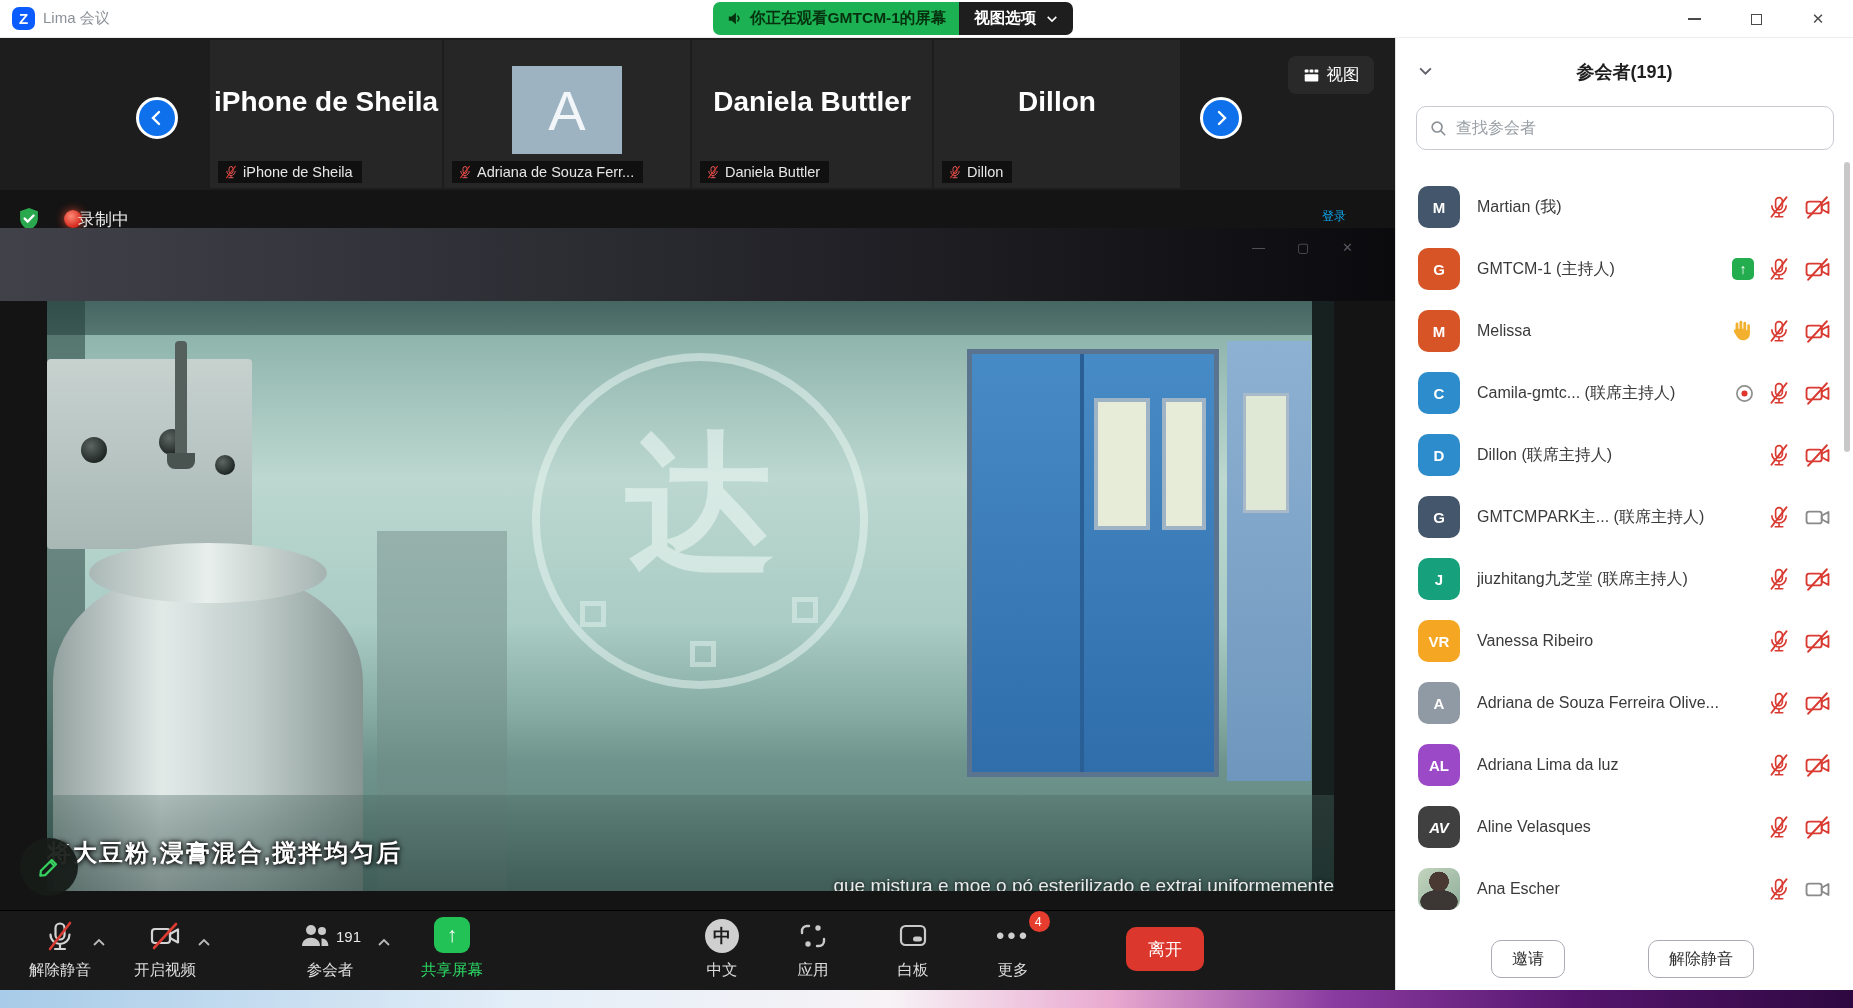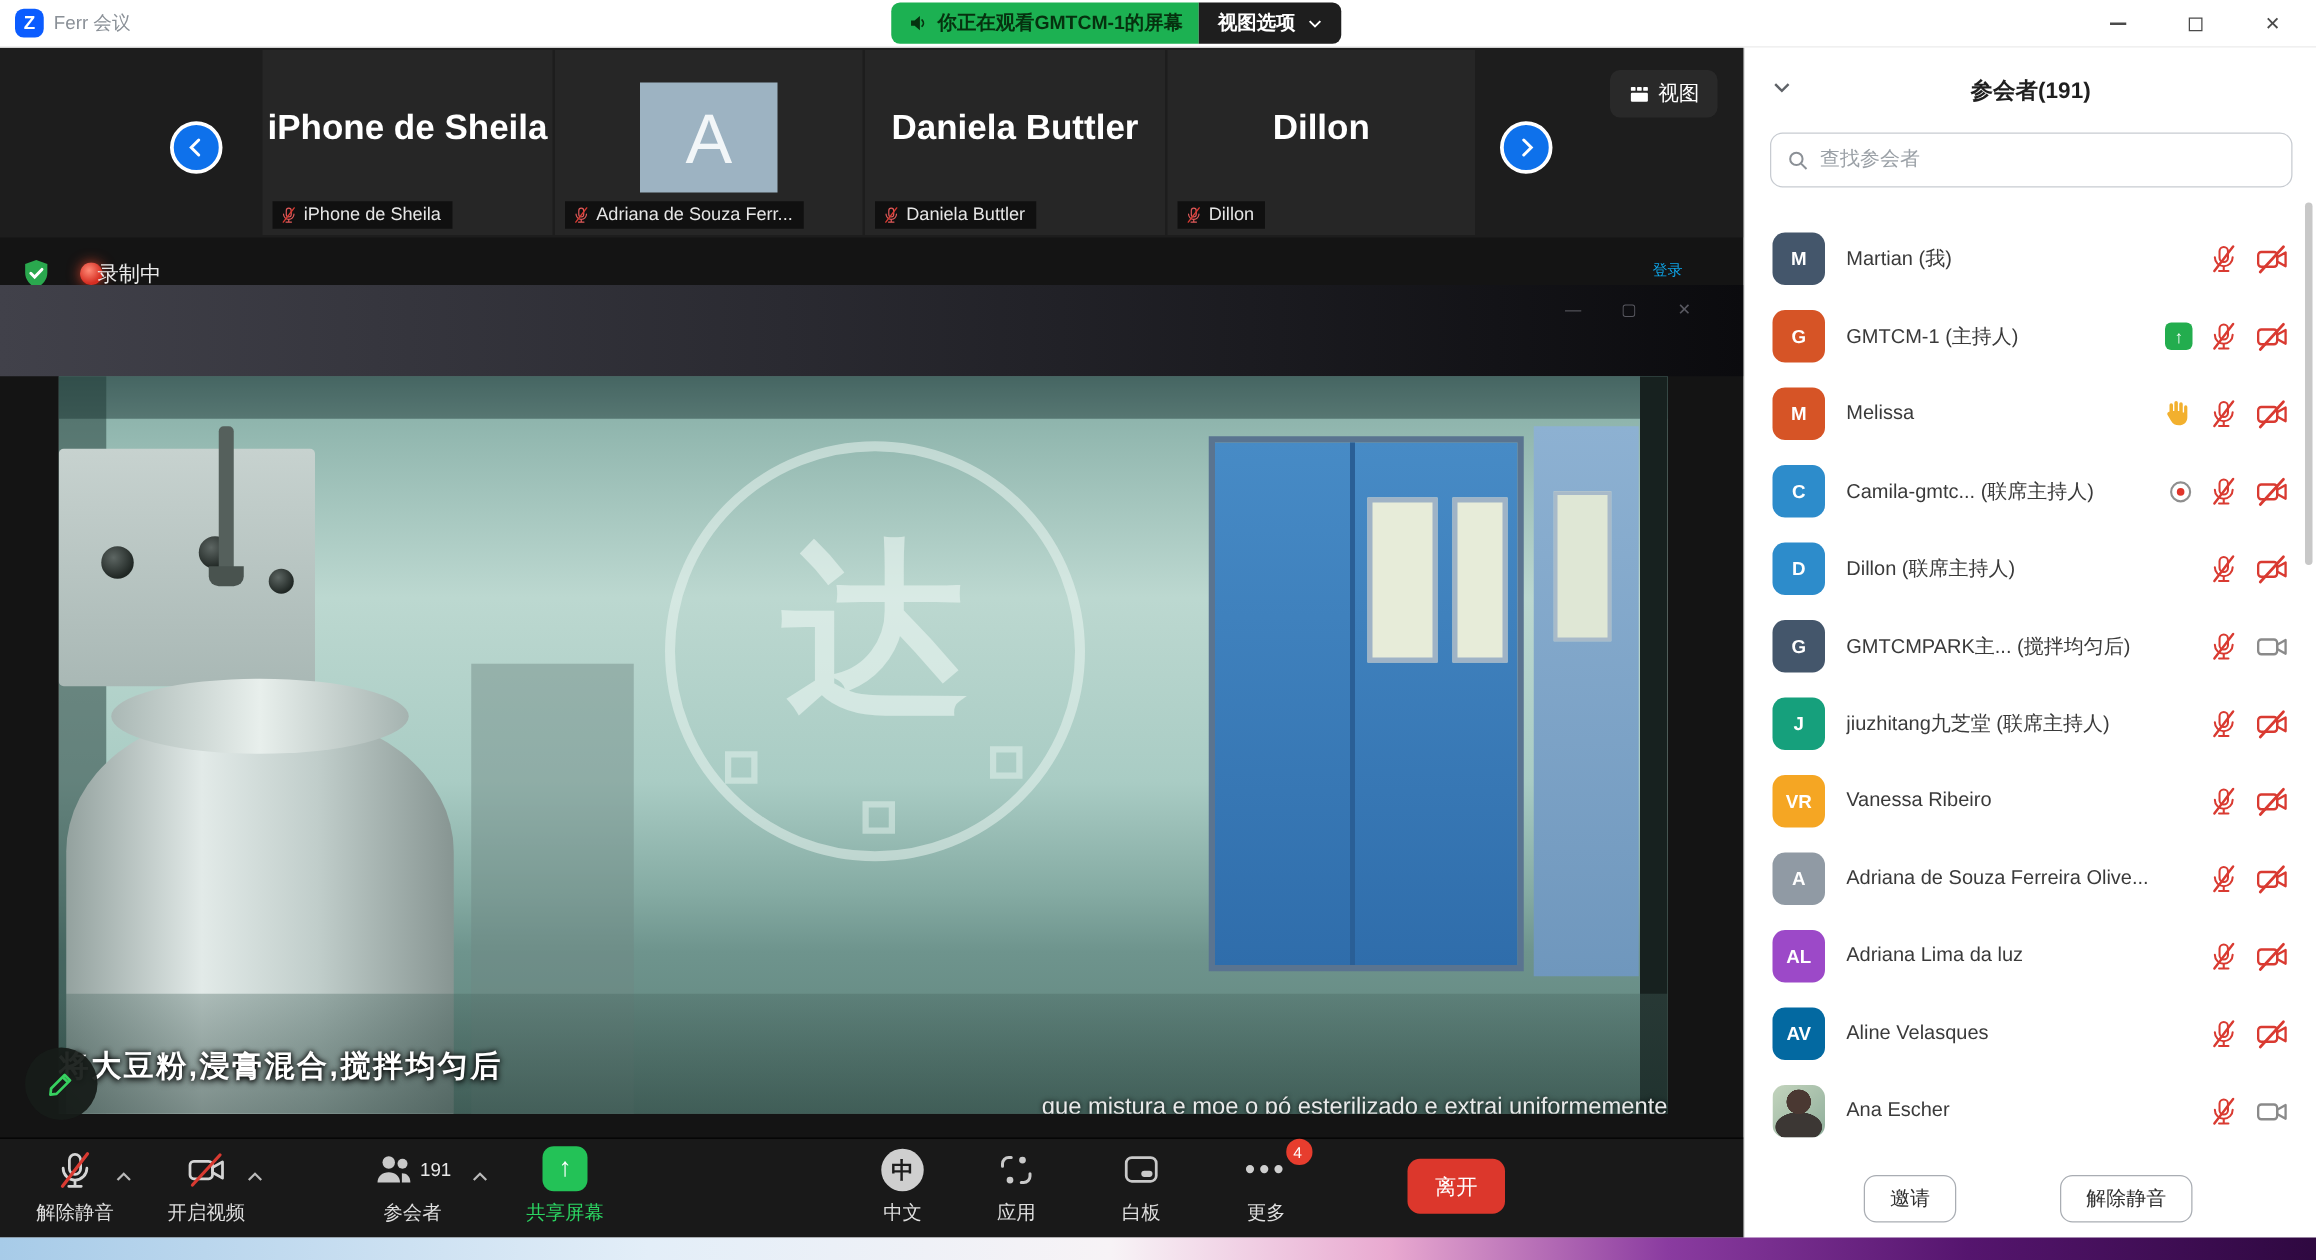--- a/index.html
+++ b/index.html
@@ -144,21 +144,21 @@
   .wallpaper-strip { position:absolute; left:0; top:990px; width:100%; height:18px;
       background:linear-gradient(90deg,#a7cbe8 0%,#e3eef8 28%,#f7f3f6 48%,#e9a9d0 60%,#8a3ba0 72%,#55156e 85%,#2e0840 100%); }
 </style>
 </head>
 <body>
 
 <div class="screen">
 
   <div class="titlebar">
     <div class="zoom-logo">Z</div>
-    <span class="app-title">Ferr 会议</span>
+    <span class="app-title">Lima 会议</span>
     <div class="win-controls">
       <span class="wc">
           <span class="mn"></span>
         </span>
       <span class="wc">
           <span class="sq"></span>
         </span>
       <span class="wc close">✕</span>
     </div>
   </div>
@@ -555,21 +555,21 @@
                   <rect x="3" y="9" width="18" height="14" rx="3"></rect>
                   <path d="M21 14l8-4.5v13L21 18z"></path>
                 </g>
                 <line x1="27" y1="4" x2="5" y2="28" stroke="#d93a31" stroke-width="2.6" stroke-linecap="round"></line>
               </svg>
             </span>
           </div>
         </div>
         <div class="prow">
           <div class="avatar" style="background: rgb(68, 86, 107);">G</div>
-          <div class="pname">GMTCMPARK主... (搅拌均匀后)</div>
+          <div class="pname">GMTCMPARK主... (联席主持人)</div>
           <div class="row-icons">
             <span>
               <svg width="24" height="24" viewBox="0 0 32 32">
                 <g fill="none" stroke="#d93a31" stroke-width="2.2" stroke-linecap="round">
                   <rect x="11.5" y="3.5" width="9" height="16" rx="4.5"></rect>
                   <path d="M6.5 14.5a9.5 9.5 0 0 0 19 0"></path>
                   <path d="M16 24.5v4.5M11 29h10"></path>
                 </g>
                 <line x1="26" y1="3" x2="6" y2="29" stroke="#d93a31" stroke-width="2.6" stroke-linecap="round"></line>
               </svg>
@@ -678,21 +678,21 @@
                 <g fill="none" stroke="#d93a31" stroke-width="2.2" stroke-linejoin="round">
                   <rect x="3" y="9" width="18" height="14" rx="3"></rect>
                   <path d="M21 14l8-4.5v13L21 18z"></path>
                 </g>
                 <line x1="27" y1="4" x2="5" y2="28" stroke="#d93a31" stroke-width="2.6" stroke-linecap="round"></line>
               </svg>
             </span>
           </div>
         </div>
         <div class="prow">
-          <div class="avatar" style="background: #0369a1;">AV</div>
+          <div class="avatar" style="background: #404040; font-style: italic;">AV</div>
           <div class="pname">Aline Velasques</div>
           <div class="row-icons">
             <span>
               <svg width="24" height="24" viewBox="0 0 32 32">
                 <g fill="none" stroke="#d93a31" stroke-width="2.2" stroke-linecap="round">
                   <rect x="11.5" y="3.5" width="9" height="16" rx="4.5"></rect>
                   <path d="M6.5 14.5a9.5 9.5 0 0 0 19 0"></path>
                   <path d="M16 24.5v4.5M11 29h10"></path>
                 </g>
                 <line x1="26" y1="3" x2="6" y2="29" stroke="#d93a31" stroke-width="2.6" stroke-linecap="round"></line>

